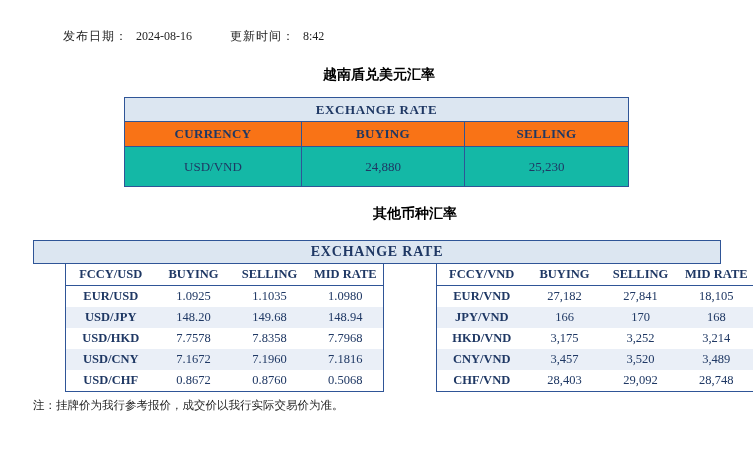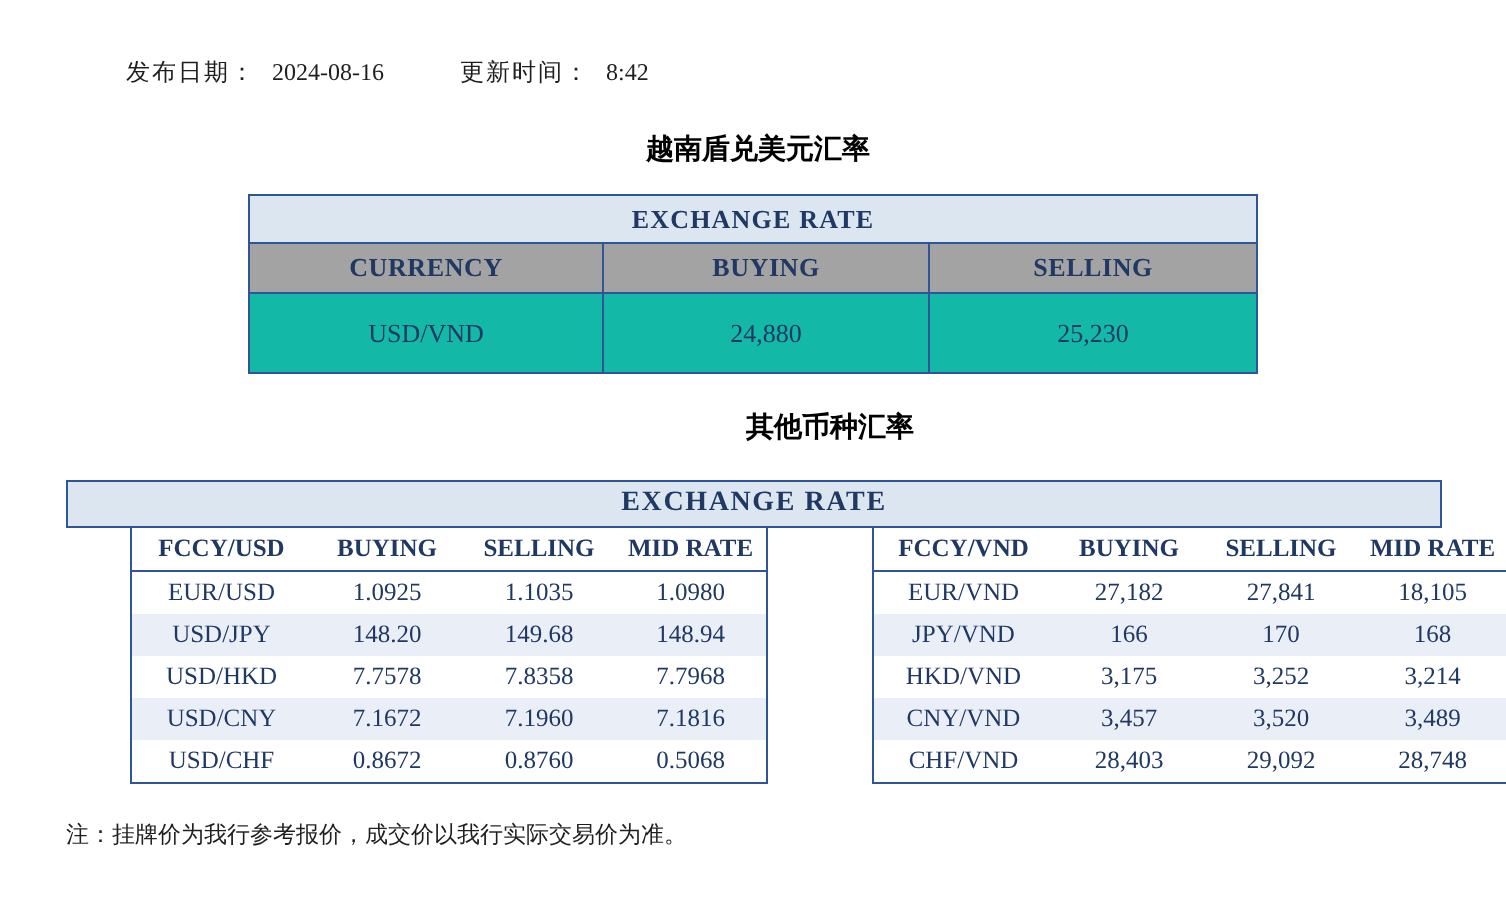--- a/index.html
+++ b/index.html
@@ -77,21 +77,21 @@
   }
   .usd-table .head-band {
     background: #dce6f1;
     font-size: 13px;
     font-weight: bold;
     letter-spacing: 0.6px;
     height: 21px;
     padding: 1px 0;
   }
   .usd-table .sub-head {
-    background: #a3a3a3;
+    background: #f97316;
     font-size: 13px;
     font-weight: bold;
     height: 22px;
     letter-spacing: 0.3px;
   }
   .usd-table .data-cell {
     font-size: 13px;
     height: 37px;
     background: #14b8a6;
   }
@@ -143,30 +143,30 @@
     background: #ffffff;
     border-bottom: 1px solid #2f5597;
   }
   .fx-table tbody tr:nth-child(odd) td {
     background: #ffffff;
   }
   .fx-table tbody tr:nth-child(even) td {
     background: #eaeff7;
   }
   .fx-table td.pair {
-    font-weight: normal;
+    font-weight: bold;
   }
   .fx-table td.num {
     font-weight: normal;
   }
 
   
   .note {
     position: absolute;
-    top: 410px;
+    top: 398px;
     left: 33px;
     font-size: 11.5px;
     color: #1f1f1f;
     font-family: "Liberation Serif", serif;
     text-align: center;
   }
 </style>
 </head>
 <body>
 

